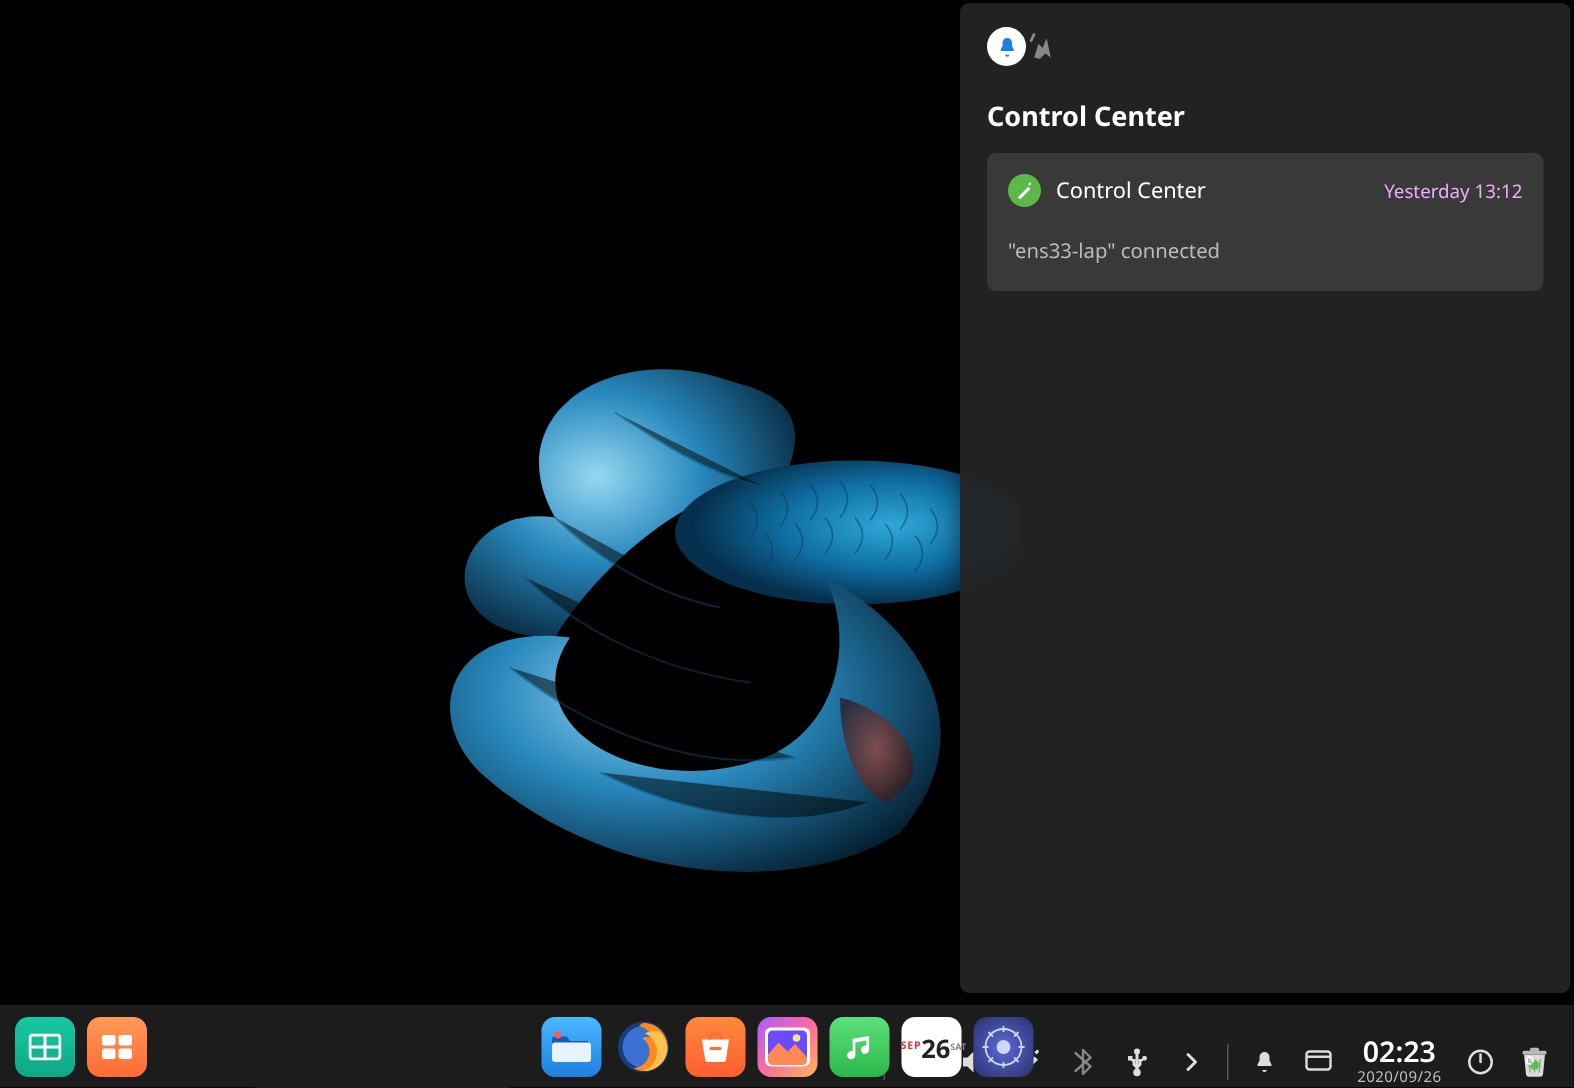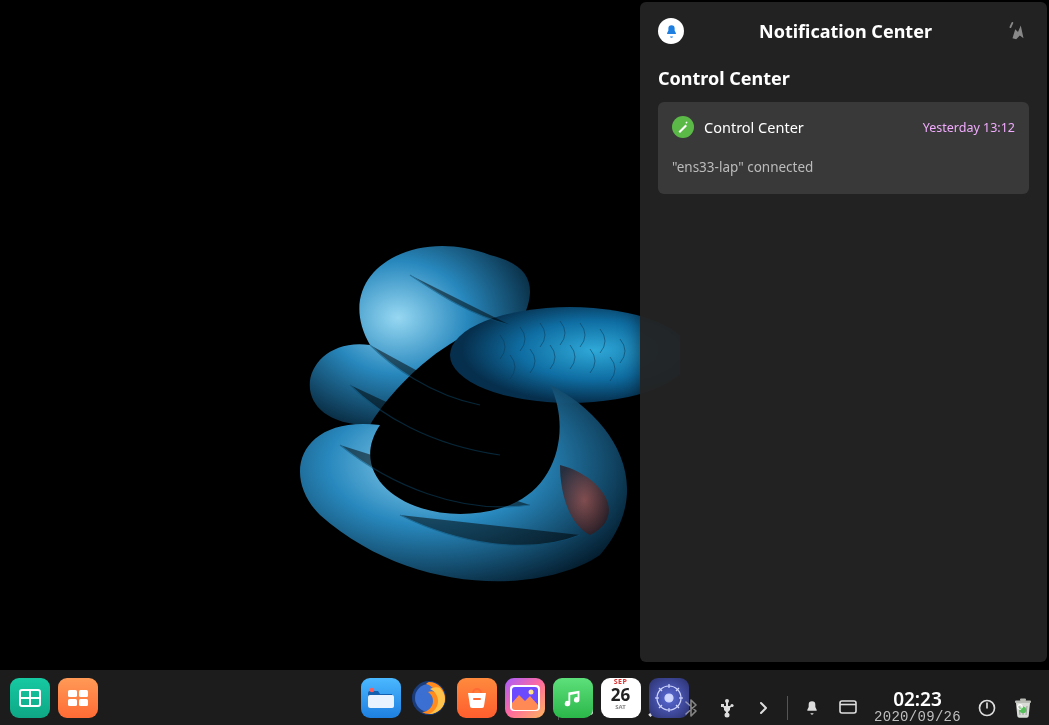--- a/index.html
+++ b/index.html
@@ -70,25 +70,25 @@
   }
   .tray-icon {
     width:32px; height:32px; border-radius:6px;
     display:flex; align-items:center; justify-content:center;
     cursor:pointer;
     color:#ddd;
   }
   .tray-sep { width:1px; height:24px; background:#555; margin:0 4px; }
   .clock { display:flex; flex-direction:column; align-items:center; line-height:1.05; padding:0 6px; cursor:pointer;}
   .clock-time { font-size:19px; font-weight:600; color:#fff;}
-  .clock-date { font-size:14px; color:#bfbfbf; letter-spacing:0.3px;font-family:Liberation Mono, monospace;}
+  .clock-date { font-size:10px; color:#bfbfbf; letter-spacing:0.3px;}
 
   
   .cal { width:40px; height:40px; background:#fff; border-radius:9px;
-         display:flex; flex-direction:column; align-items:center; justify-content:flex-start;
+         display:flex; flex-direction:row; align-items:center; justify-content:space-between;
          font-weight:700; color:#222; line-height:1;}
   .cal .m { font-size:7px; color:#d33; letter-spacing:0.5px;}
   .cal .d { font-size:17px; margin-top:1px;}
   .cal .w { font-size:6px; color:#888; margin-top:1px;}
 </style>
 </head>
 <body>
 
 <div class="wallpaper">
   <svg width="420" height="370" viewBox="0 0 420 370">
@@ -134,21 +134,20 @@
   </svg>
 </div>
 
 <div class="notif-panel">
   <div class="notif-header">
     <div class="bell-badge">
       <svg width="15" height="15" viewBox="0 0 24 24" fill="#1e7fe0">
         <path d="M12 2a5 5 0 0 0-5 5v3.5l-2 4V16h14v-1.5l-2-4V7a5 5 0 0 0-5-5zm0 20a2.5 2.5 0 0 0 2.45-2h-4.9A2.5 2.5 0 0 0 12 22z"></path>
       </svg>
     </div>
-    <div class="notif-title">Notification Center</div>
     <div class="clear-icon">
       <svg width="22" height="22" viewBox="0 0 24 24" fill="#bbb">
         <path d="M5 21l3-14 4 3 3-6 4 17-7-4-7 4zM4 3h6v2H4z" opacity="0"></path>
         <path d="M4 20l4-12 3 4 3-8 4 16-5-3-4 4-5-1z" opacity="0"></path>
         <path d="M3 21l5-14 4 4 4-9 5 19-6-4-5 5-7-1z" fill="none"></path>
         <path d="M6 20l3-10 3 3 3-7 3 14-4-3-4 4-4-1z" fill="#aaa"></path>
         <rect x="4" y="2" width="2" height="7" rx="1" transform="rotate(25 5 5)" fill="#aaa"></rect>
       </svg>
     </div>
   </div>

